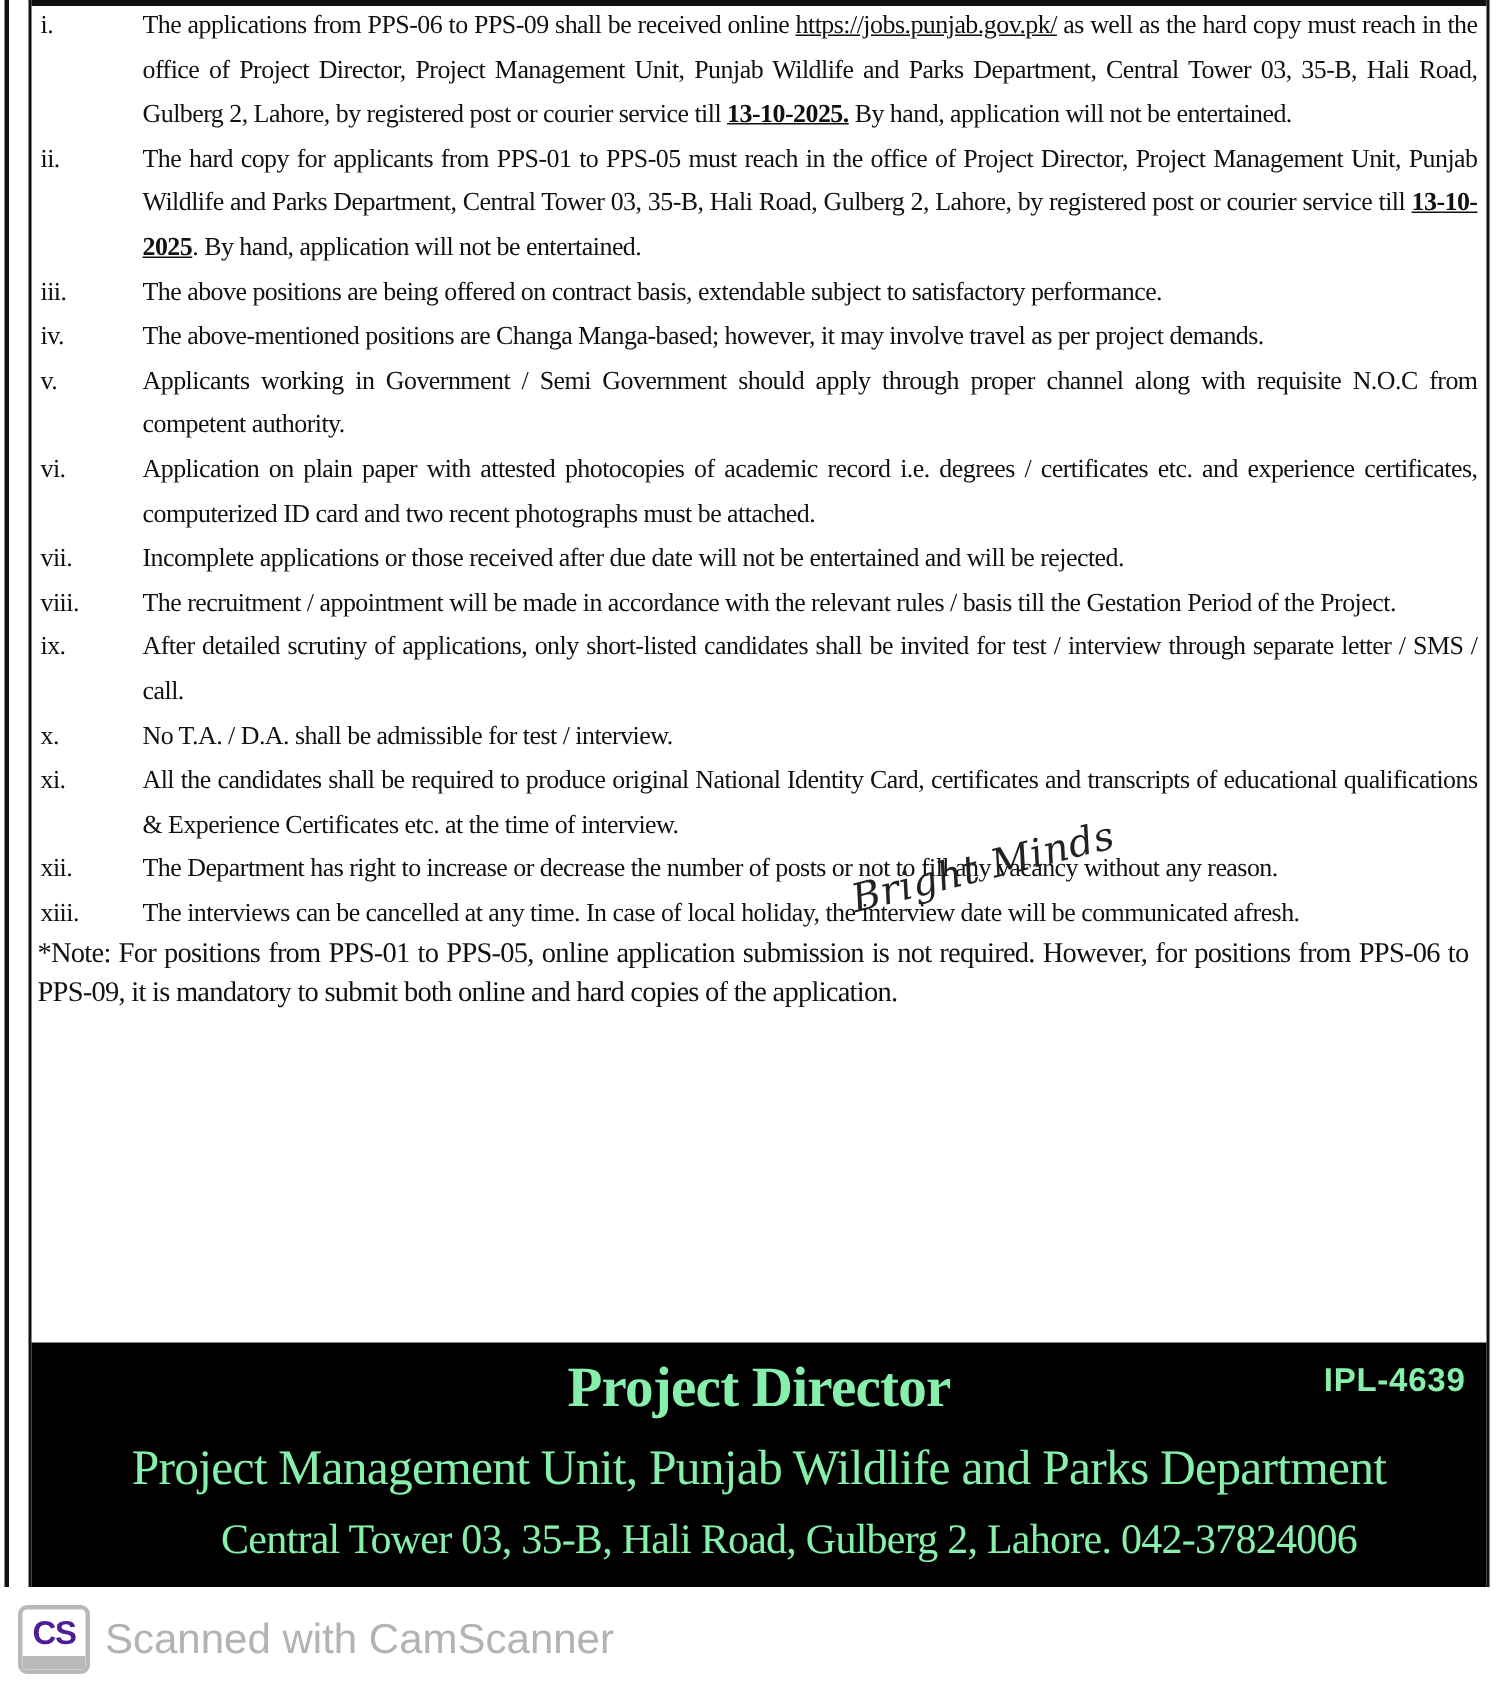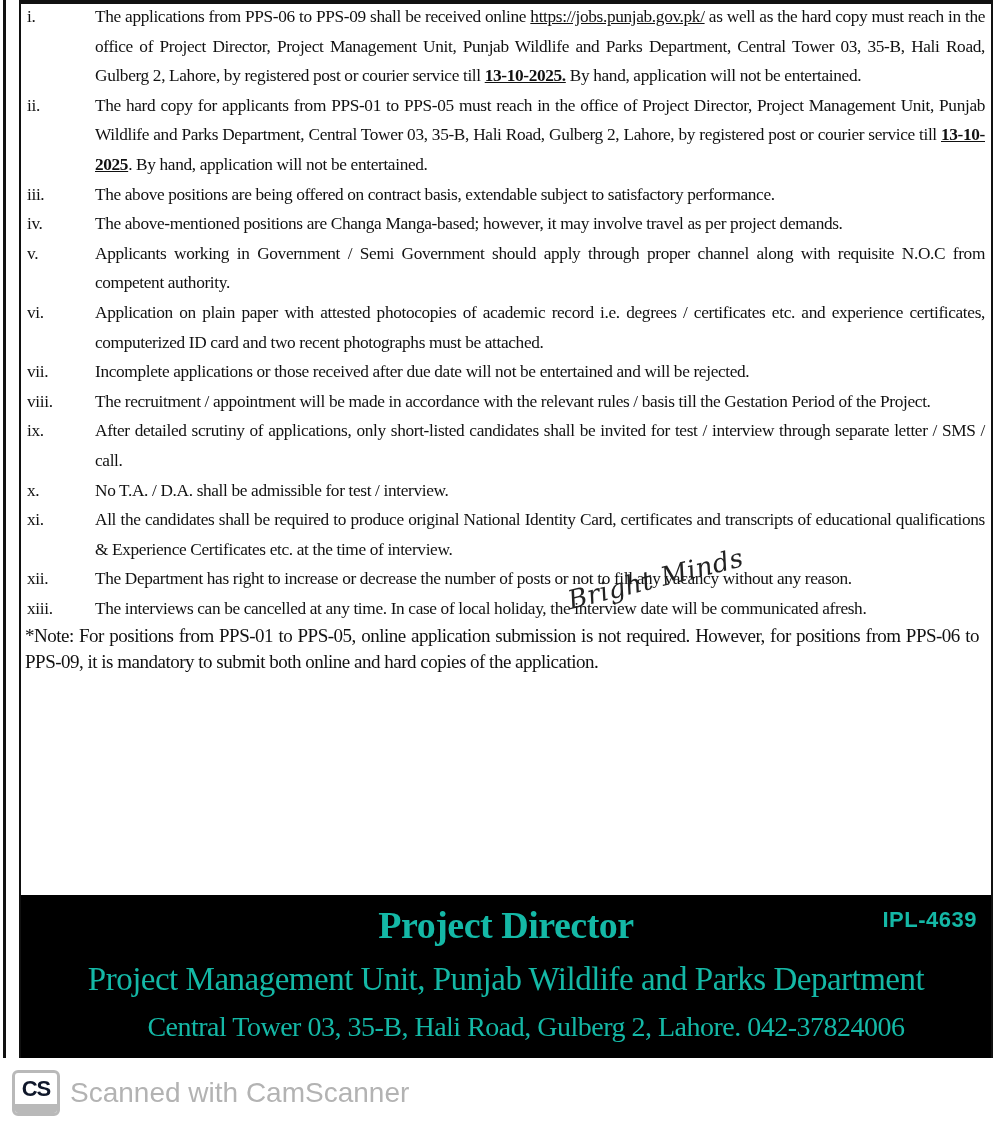--- a/index.html
+++ b/index.html
@@ -14,21 +14,21 @@
   }
   .top-rule { position: absolute; left: 0; right: 0; top: 0; height: 4px; background: #111; }
   .items { position: absolute; left: 0; right: 0; top: 2px; padding: 0 6px 0 0; }
   .item { display: flex; font-size: 17.3px; line-height: 29.6px; letter-spacing: -0.35px; }
   .item .num { width: 74px; flex: none; padding-left: 6px; box-sizing: border-box; }
   .item .text { flex: 1; text-align: justify; }
   .item .text .bold { font-weight: bold; text-decoration: underline; }
   .item .text .link { text-decoration: underline; }
   .note { font-size: 19px; line-height: 26px; padding: 0 6px 0 4px; letter-spacing: -0.5px; text-align: justify; }
   .footer {
-    position: absolute; left: 0; right: 0; top: 895px; height: 163px; background: #000; color: #14b8a6;
+    position: absolute; left: 0; right: 0; top: 895px; height: 163px; background: #000; color: #86efac;
     text-align: center;
   }
   .footer .title { font-size: 38px; font-weight: bold; padding-top: 8px; line-height: 44px; letter-spacing: -0.5px; }
   .footer .ref {
     position: absolute; right: 14px; top: 12px; font-family: "Liberation Sans", "DejaVu Sans", sans-serif;
     font-weight: bold; font-size: 22px; letter-spacing: 0.5px;
   }
   .footer .org { font-size: 33px; font-weight: normal; line-height: 52px; letter-spacing: -0.5px; margin-top: 6px; }
   .footer .addr { font-size: 28px; line-height: 44px; letter-spacing: -0.5px; margin-left: 40px; }
   .watermark {
@@ -36,21 +36,21 @@
     font-size: 26px; color: #222; transform: rotate(-14deg); transform-origin: left bottom; letter-spacing: 0.5px;
   }
   .scanner {
     position: absolute; left: 12px; top: 1070px; display: flex; align-items: center; gap: 10px;
     font-family: "Liberation Sans", "DejaVu Sans", sans-serif; color: #b3b3b3; font-size: 28px;
   }
   .cs-logo {
     width: 48px; height: 46px; border: 3px solid #b9b9b9; border-radius: 6px; box-sizing: border-box;
     display: flex; flex-direction: column; overflow: hidden;
   }
-  .cs-logo .cs-text { flex: 1; display: flex; align-items: center; justify-content: center; font-weight: bold; font-size: 22px; color: #0f172a; letter-spacing: -1px; }
+  .cs-logo .cs-text { flex: 1; display: flex; align-items: center; justify-content: center; font-weight: bold; font-size: 22px; color: #4c1d95; letter-spacing: -1px; }
   .cs-logo .cs-bar { height: 9px; background: #b9b9b9; }
 </style>
 </head>
 <body>
 
 <div class="outer-left-line"></div>
 
 <div class="page">
   <div class="top-rule"></div>
 

